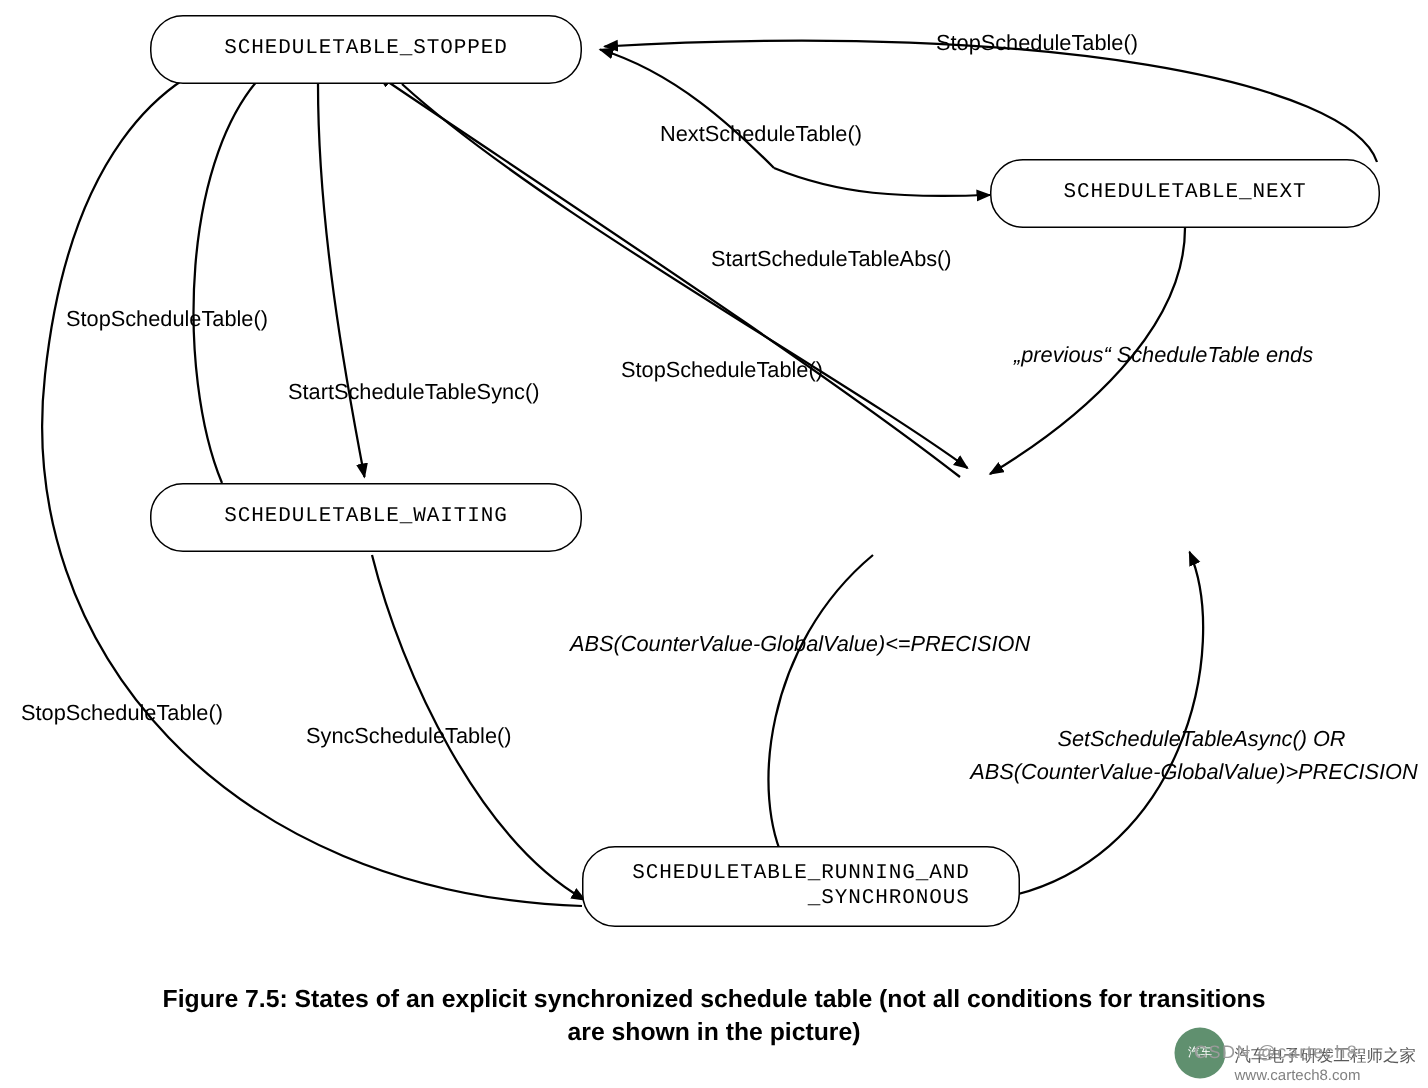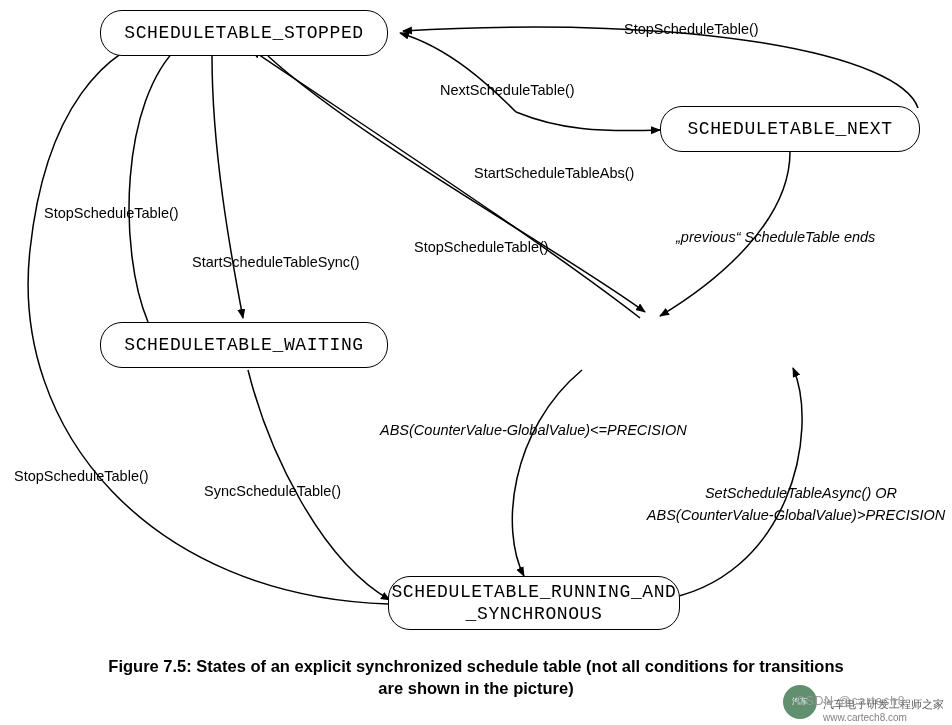--- a/index.html
+++ b/index.html
@@ -26,21 +26,21 @@
     position: absolute;
     box-sizing: border-box;
     border: 1.6px solid #000;
     border-radius: 22px;
     background: #ffffff;
     display: flex;
     align-items: center;
     justify-content: center;
     text-align: center;
     font-family: "Liberation Mono", monospace;
-    font-size: 18px;
+    font-size: 14px;
     letter-spacing: 0.6px;
     color: #000;
     line-height: 1.25;
     white-space: pre-line;
   }
   .edge-label {
     position: absolute;
     color: #000;
     font-size: 14.5px;
     font-family: "Liberation Sans", sans-serif;
@@ -143,21 +143,21 @@
     <path d="M 660 600 C 790 580, 820 430, 793 368" fill="none" stroke="#000" stroke-width="1.5" marker-end="url(#arrow)"></path>
   </svg>
 
   <div class="state-box" style="left:100px; top:10px; width:288px; height:46px;">SCHEDULETABLE_STOPPED</div>
 
   <div class="state-box" style="left:660px; top:106px; width:260px; height:46px;">SCHEDULETABLE_NEXT</div>
 
   <div class="state-box" style="left:100px; top:322px; width:288px; height:46px;">SCHEDULETABLE_WAITING</div>
 
 
-  <div class="state-box" style="left:388px; top:576px; width:292px; height:54px;">SCHEDULETABLE_RUNNING_AND
+  <div class="state-box" style="left:388px; top:564px; width:292px; height:54px;text-align:right;">SCHEDULETABLE_RUNNING_AND
 _SYNCHRONOUS</div>
 
   <div class="edge-label" style="left:624px; top:20px;">StopScheduleTable()</div>
 
   <div class="edge-label" style="left:440px; top:81px;">NextScheduleTable()</div>
 
   <div class="edge-label" style="left:474px; top:164px;">StartScheduleTableAbs()</div>
 
 
   <div class="edge-label" style="left:414px; top:238px;">StopScheduleTable()</div>

